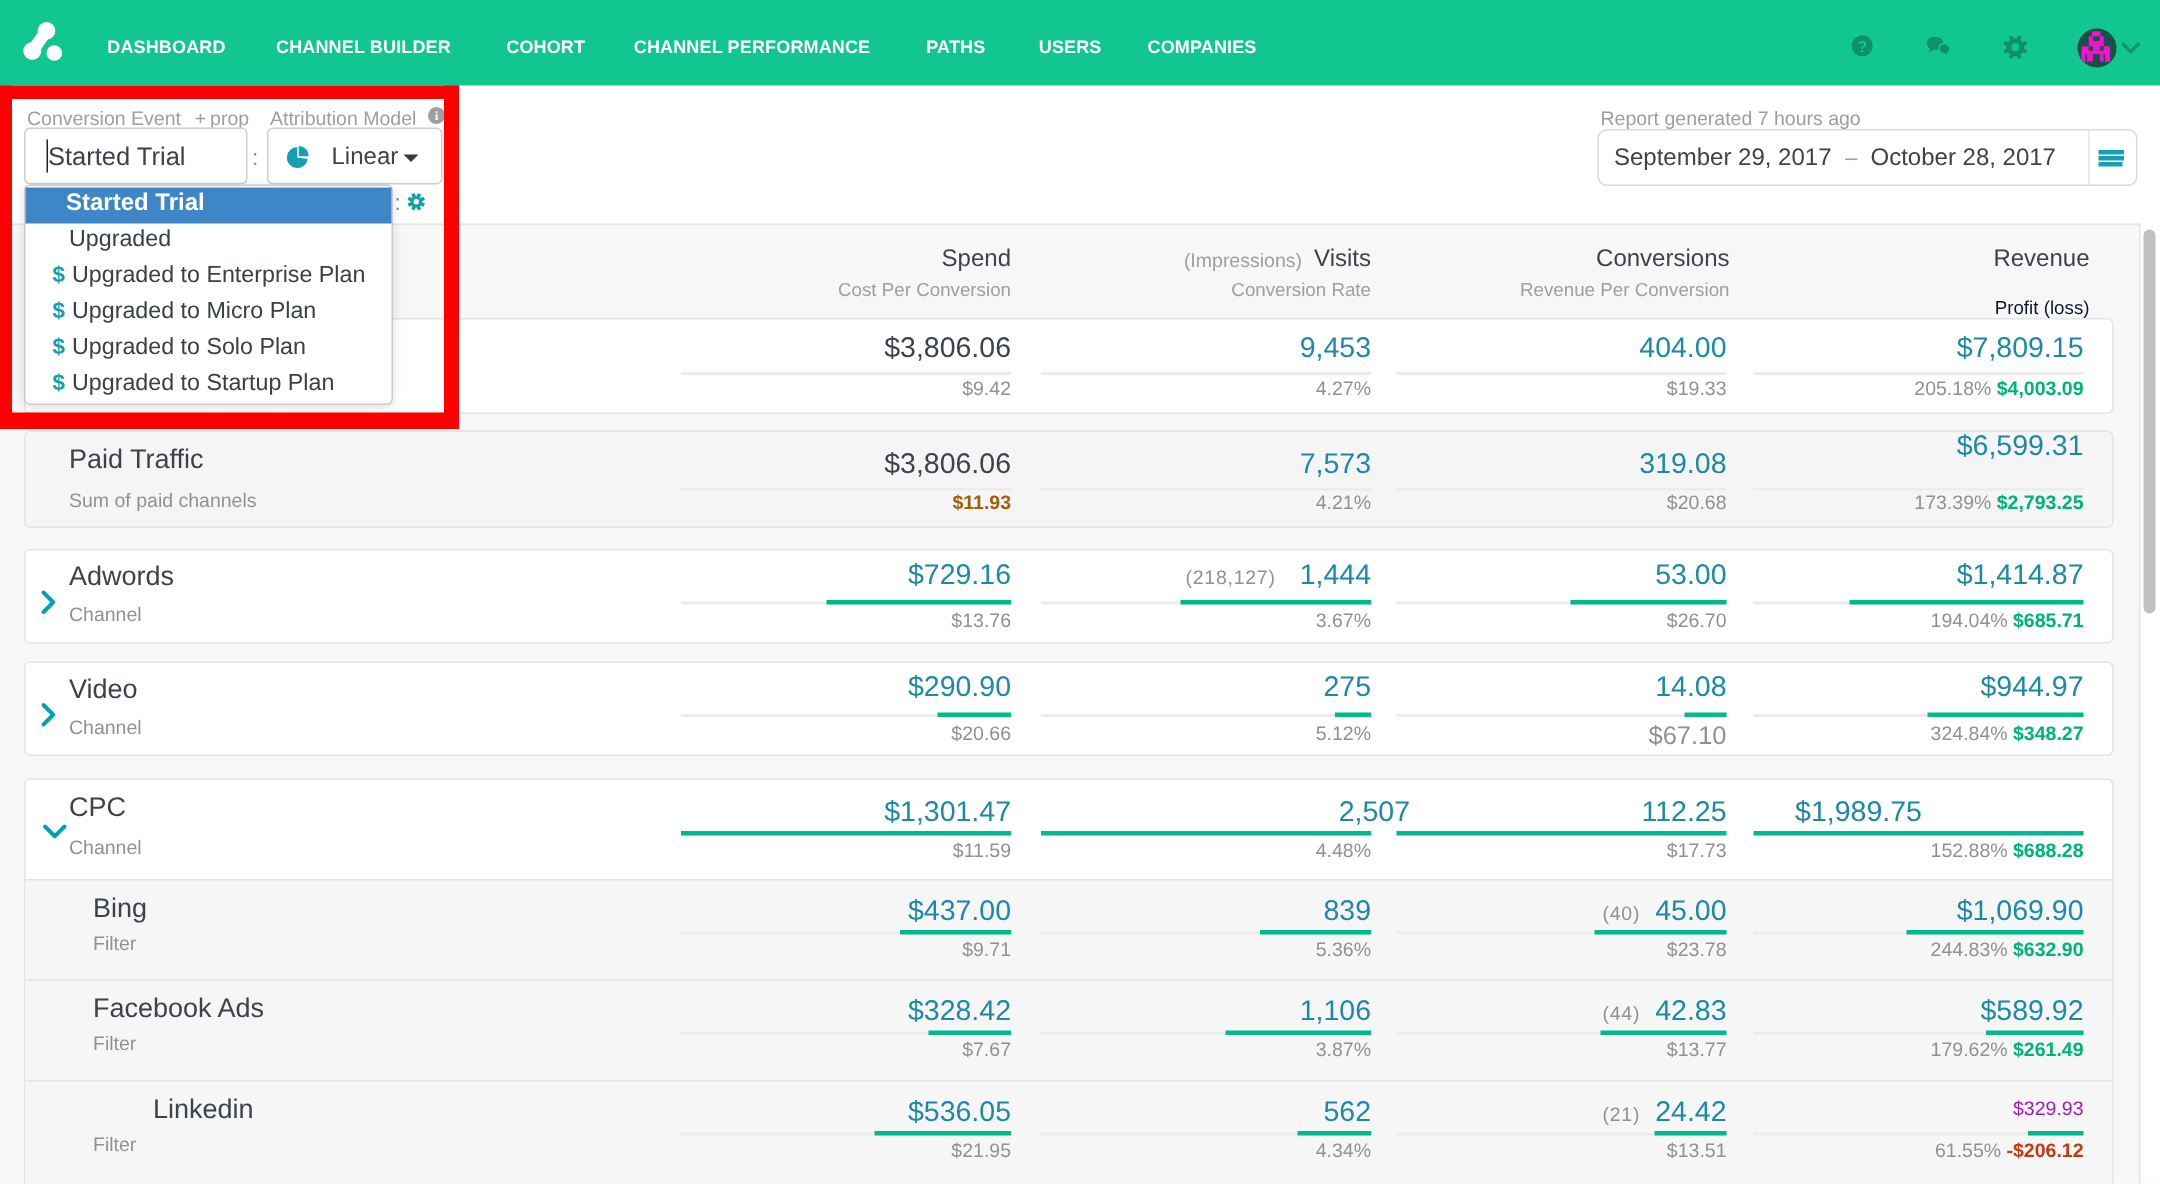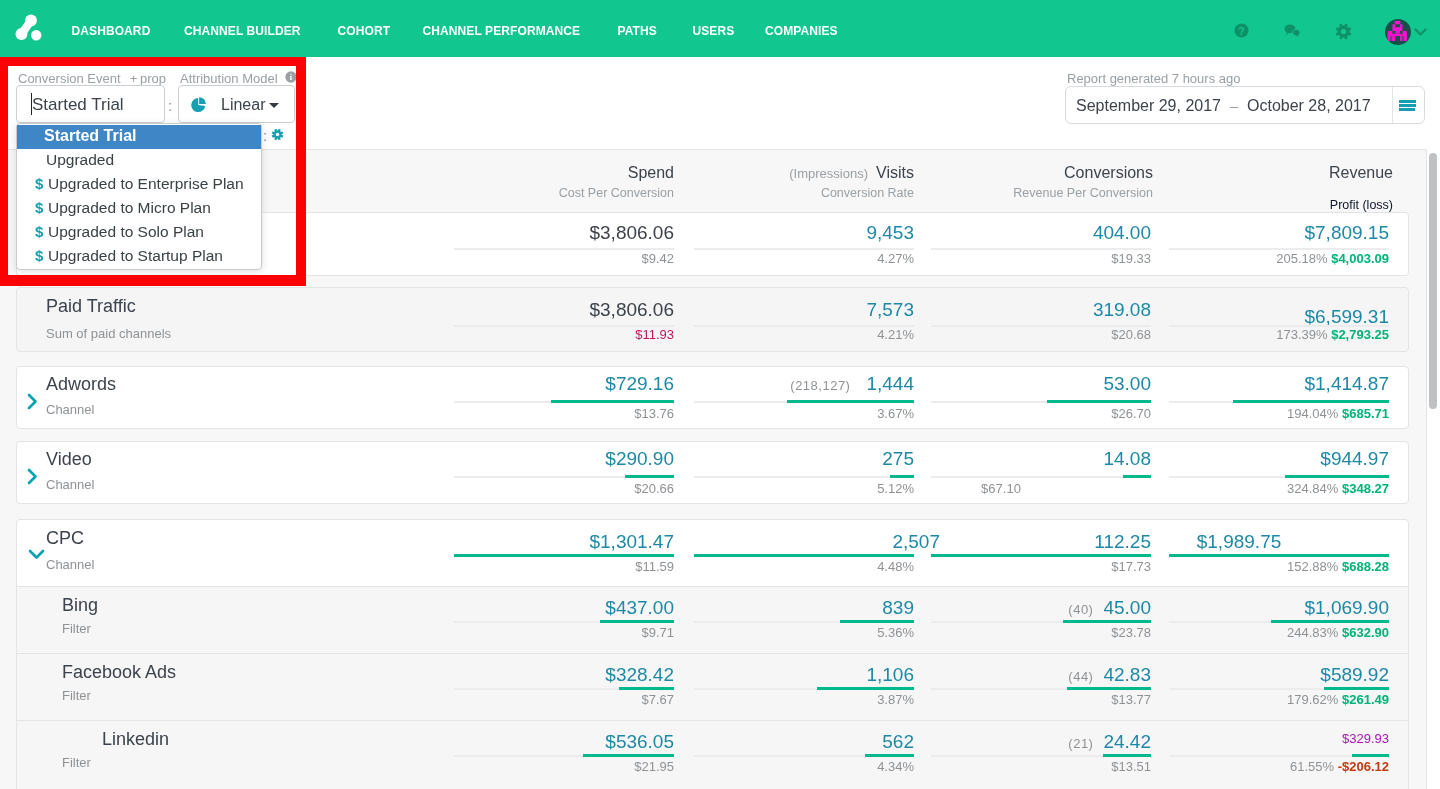--- a/index.html
+++ b/index.html
@@ -129,28 +129,28 @@
 <div class="abs" style="left:931px;top:248px;width:220px;height:1.5px;background:#ececee;"></div>
 <div class="abs" style="left:851px;top:251px;width:300px;text-align:right;font-size:13px;color:#8f9295;">$19.33</div>
 <div class="abs" style="left:1089px;top:222px;width:300px;text-align:right;font-size:19px;color:#1d89a6;">$7,809.15</div>
 <div class="abs" style="left:1169px;top:248px;width:220px;height:1.5px;background:#ececee;"></div>
 <div class="abs" style="left:1089px;top:251px;width:300px;text-align:right;font-size:13px;color:#8f9295;">205.18% <span style="color:#00b377;font-weight:bold;">$4,003.09</span></div>
 <div class="abs" style="left:16px;top:287px;width:1393px;height:65px;background:#f5f5f6;border:1px solid #e3e4e6;border-radius:4px;"></div>
 <div class="abs" style="left:46px;top:296px;font-size:18px;color:#3c434c;">Paid Traffic</div>
 <div class="abs" style="left:46px;top:326px;font-size:13px;color:#8f9295;">Sum of paid channels</div>
 <div class="abs" style="left:374px;top:299px;width:300px;text-align:right;font-size:19px;color:#3c434c;">$3,806.06</div>
 <div class="abs" style="left:454px;top:325px;width:220px;height:1.5px;background:#ececee;"></div>
-<div class="abs" style="left:374px;top:327px;width:300px;text-align:right;font-size:13px;color:#be185d;">$11.93</div>
+<div class="abs" style="left:374px;top:327px;width:300px;text-align:right;font-size:13px;color:#a16207;font-weight:bold;">$11.93</div>
 <div class="abs" style="left:614px;top:299px;width:300px;text-align:right;font-size:19px;color:#1d89a6;">7,573</div>
 <div class="abs" style="left:694px;top:325px;width:220px;height:1.5px;background:#ececee;"></div>
 <div class="abs" style="left:614px;top:327px;width:300px;text-align:right;font-size:13px;color:#8f9295;">4.21%</div>
 <div class="abs" style="left:851px;top:299px;width:300px;text-align:right;font-size:19px;color:#1d89a6;">319.08</div>
 <div class="abs" style="left:931px;top:325px;width:220px;height:1.5px;background:#ececee;"></div>
 <div class="abs" style="left:851px;top:327px;width:300px;text-align:right;font-size:13px;color:#8f9295;">$20.68</div>
-<div class="abs" style="left:1089px;top:306px;width:300px;text-align:right;font-size:19px;color:#1d89a6;">$6,599.31</div>
+<div class="abs" style="left:1089px;top:287px;width:300px;text-align:right;font-size:19px;color:#1d89a6;">$6,599.31</div>
 <div class="abs" style="left:1169px;top:325px;width:220px;height:1.5px;background:#ececee;"></div>
 <div class="abs" style="left:1089px;top:327px;width:300px;text-align:right;font-size:13px;color:#8f9295;">173.39% <span style="color:#00b377;font-weight:bold;">$2,793.25</span></div>
 <div class="abs" style="left:16px;top:366px;width:1393px;height:63px;background:#fff;border:1px solid #e3e4e6;border-radius:4px;"></div>
 <svg class="abs" style="left:27px;top:393px;" width="11" height="17" viewBox="0 0 11 17">
     <polyline points="2,2 8.5,8.5 2,15" fill="none" stroke="#00a2b2" stroke-width="2.6" stroke-linecap="round" stroke-linejoin="round"></polyline>
   </svg>
 <div class="abs" style="left:46px;top:374px;font-size:18px;color:#3c434c;">Adwords</div>
 <div class="abs" style="left:46px;top:402px;font-size:13px;color:#8f9295;">Channel</div>
 <div class="abs" style="left:374px;top:373px;width:300px;text-align:right;font-size:19px;color:#1d89a6;">$729.16</div>
 <div class="abs" style="left:454px;top:401px;width:220px;height:1.5px;background:#ececee;"></div>
@@ -178,21 +178,21 @@
 <div class="abs" style="left:454px;top:476px;width:220px;height:1.5px;background:#ececee;"></div>
 <div class="abs" style="left:625px;top:475px;width:49px;height:3px;background:#00ba8d;"></div>
 <div class="abs" style="left:374px;top:481px;width:300px;text-align:right;font-size:13px;color:#8f9295;">$20.66</div>
 <div class="abs" style="left:614px;top:448px;width:300px;text-align:right;font-size:19px;color:#1d89a6;">275</div>
 <div class="abs" style="left:694px;top:476px;width:220px;height:1.5px;background:#ececee;"></div>
 <div class="abs" style="left:890px;top:475px;width:24px;height:3px;background:#00ba8d;"></div>
 <div class="abs" style="left:614px;top:481px;width:300px;text-align:right;font-size:13px;color:#8f9295;">5.12%</div>
 <div class="abs" style="left:851px;top:448px;width:300px;text-align:right;font-size:19px;color:#1d89a6;">14.08</div>
 <div class="abs" style="left:931px;top:476px;width:220px;height:1.5px;background:#ececee;"></div>
 <div class="abs" style="left:1123px;top:475px;width:28px;height:3px;background:#00ba8d;"></div>
-<div class="abs" style="left:851px;top:481px;width:300px;text-align:center;font-size:13px;color:#8f9295;">$67.10</div>
+<div class="abs" style="left:851px;top:481px;width:300px;text-align:right;font-size:17px;color:#8f9295;">$67.10</div>
 <div class="abs" style="left:1089px;top:448px;width:300px;text-align:right;font-size:19px;color:#1d89a6;">$944.97</div>
 <div class="abs" style="left:1169px;top:476px;width:220px;height:1.5px;background:#ececee;"></div>
 <div class="abs" style="left:1285px;top:475px;width:104px;height:3px;background:#00ba8d;"></div>
 <div class="abs" style="left:1089px;top:481px;width:300px;text-align:right;font-size:13px;color:#8f9295;">324.84% <span style="color:#00b377;font-weight:bold;">$348.27</span></div>
 <div class="abs" style="left:16px;top:519px;width:1393px;height:271px;background:#fff;border:1px solid #e3e4e6;border-radius:4px 4px 0 0;"></div>
 <svg class="abs" style="left:28px;top:549px;" width="17" height="11" viewBox="0 0 17 11">
     <polyline points="2,2 8.5,8.5 15,2" fill="none" stroke="#00a2b2" stroke-width="2.6" stroke-linecap="round" stroke-linejoin="round"></polyline>
   </svg>
 <div class="abs" style="left:46px;top:528px;font-size:18px;color:#3c434c;">CPC</div>
 <div class="abs" style="left:46px;top:557px;font-size:13px;color:#8f9295;">Channel</div>

